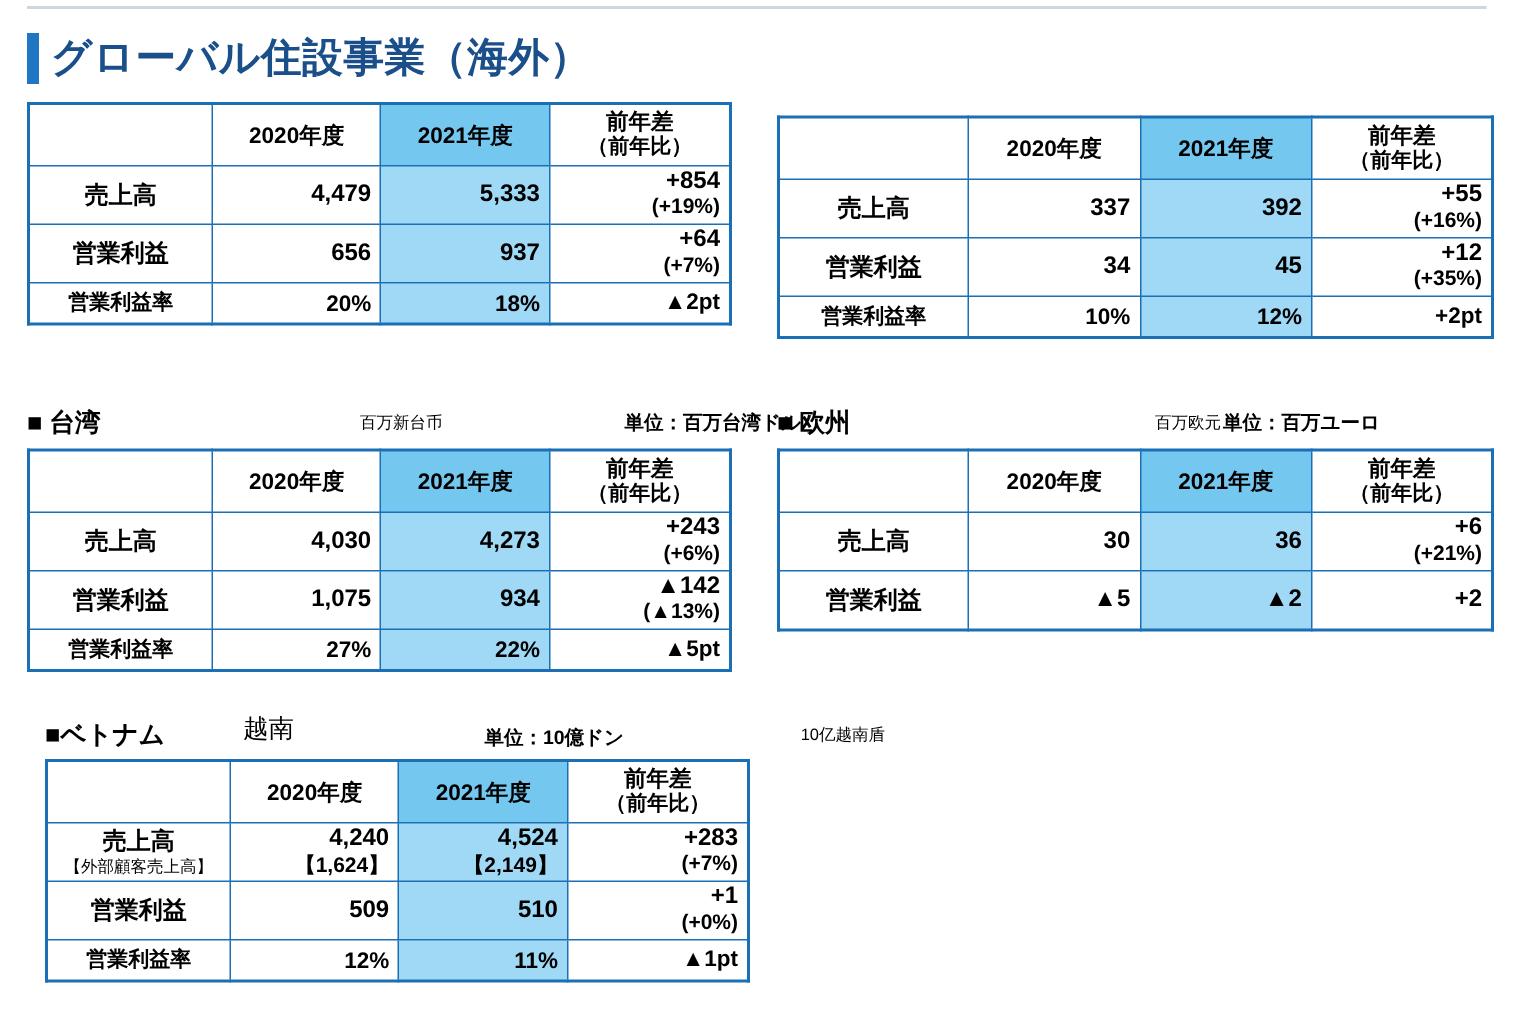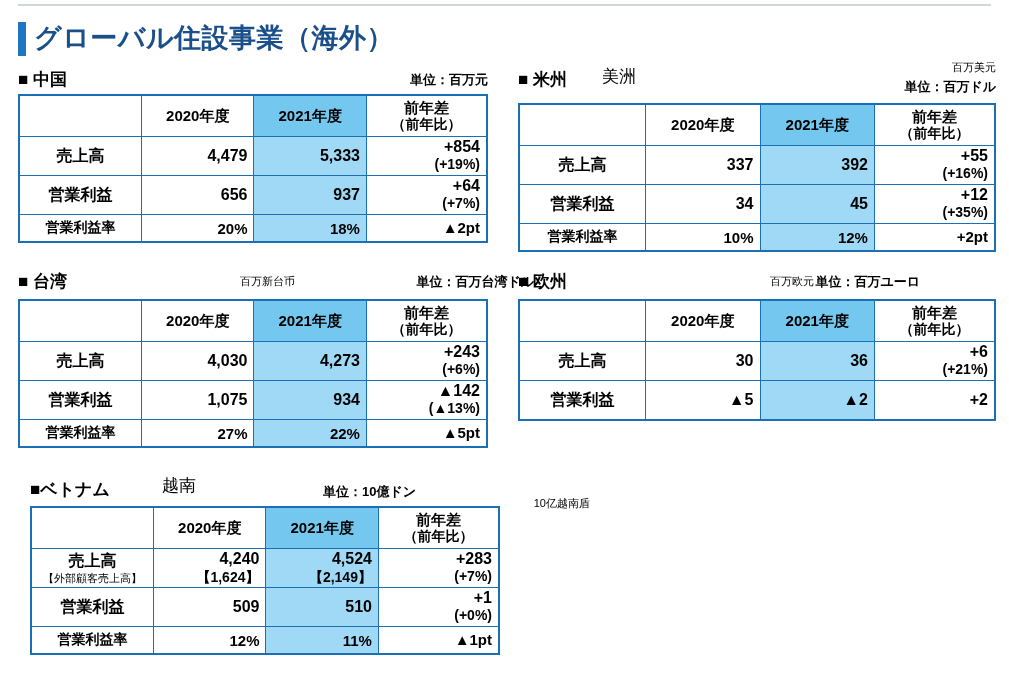--- a/index.html
+++ b/index.html
@@ -85,26 +85,20 @@
   .hd-two .l2{font-size:14px;font-weight:bold;}
 </style>
 </head>
 <body>
 
 <div class="topline"></div>
 <div class="title-bar"></div>
 <div class="page-title">グローバル住設事業（海外）</div>
 
 <div class="block" style="left:18px;top:68px;width:470px;">
-  <div class="blk-head">
-    <div class="blk-name">
-      <span class="sq">■</span>&nbsp;<span>中国</span>
-    </div>
-    <div class="unit">単位：百万元</div>
-  </div>
   <table class="fin" style="width:470px;">
     <colgroup>
         <col style="width:122px">
         <col style="width:112px">
         <col style="width:112px">
         <col style="width:120px">
       </colgroup>
     <tbody>
       <tr>
         <td class="hd"></td>
@@ -137,28 +131,20 @@
         <td class="rowlbl">営業利益率</td>
         <td class="num">20%</td>
         <td class="cur">18%</td>
         <td class="diff">▲2pt</td>
       </tr>
     </tbody>
   </table>
 </div>
 
 <div class="block" style="left:518px;top:68px;width:478px;">
-  <div class="blk-head">
-    <div class="blk-name">
-      <span class="sq">■</span>&nbsp;<span>米州</span>
-    </div>
-    <div class="blk-cn" style="left:84px;">美洲</div>
-    <div class="unit-cn" style="right:0;top:-8px;">百万美元</div>
-    <div class="unit" style="top:10px;">単位：百万ドル</div>
-  </div>
   <table class="fin" style="width:478px;margin-top:9px;">
     <colgroup>
         <col style="width:126px">
         <col style="width:114px">
         <col style="width:114px">
         <col style="width:120px">
       </colgroup>
     <tbody>
       <tr>
         <td class="hd"></td>
@@ -294,21 +280,21 @@
   </table>
 </div>
 
 <div class="block" style="left:30px;top:478px;width:470px;">
   <div class="blk-head">
     <div class="blk-name">
       <span class="sq">■</span><span>ベトナム</span>
     </div>
     <div class="blk-cn" style="left:132px;top:-4px;">越南</div>
     <div class="unit" style="right:84px;top:5px;">単位：10億ドン</div>
-    <div class="unit-cn" style="right:-90px;top:4px;margin-top:14px;">10亿越南盾</div>
+    <div class="unit-cn" style="right:-90px;top:4px;">10亿越南盾</div>
   </div>
   <table class="fin" style="width:470px;margin-top:2px;">
     <colgroup>
         <col style="width:122px">
         <col style="width:112px">
         <col style="width:112px">
         <col style="width:120px">
       </colgroup>
     <tbody>
       <tr>

